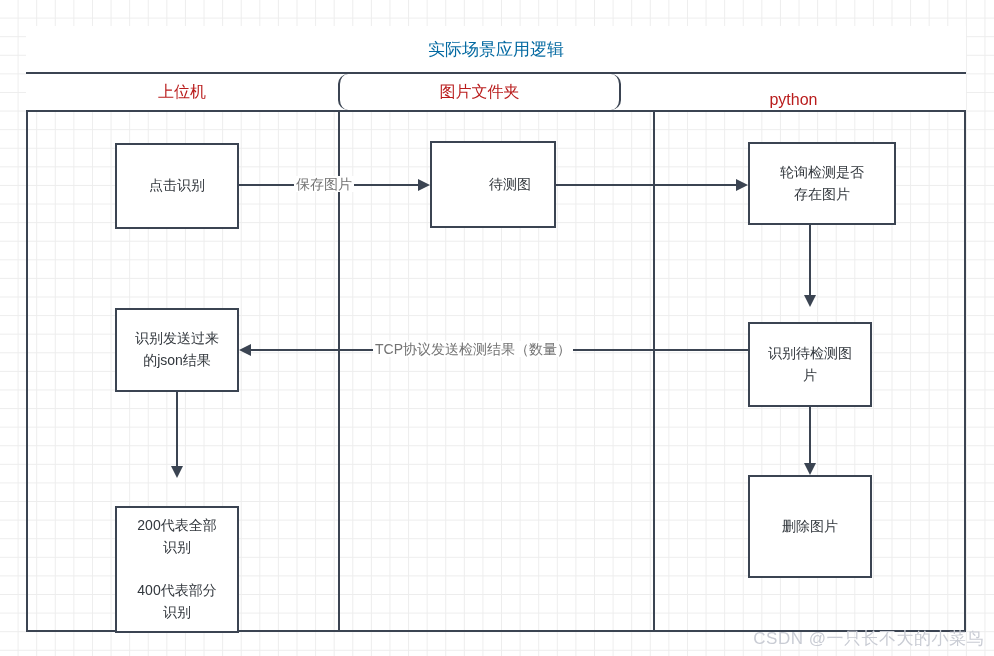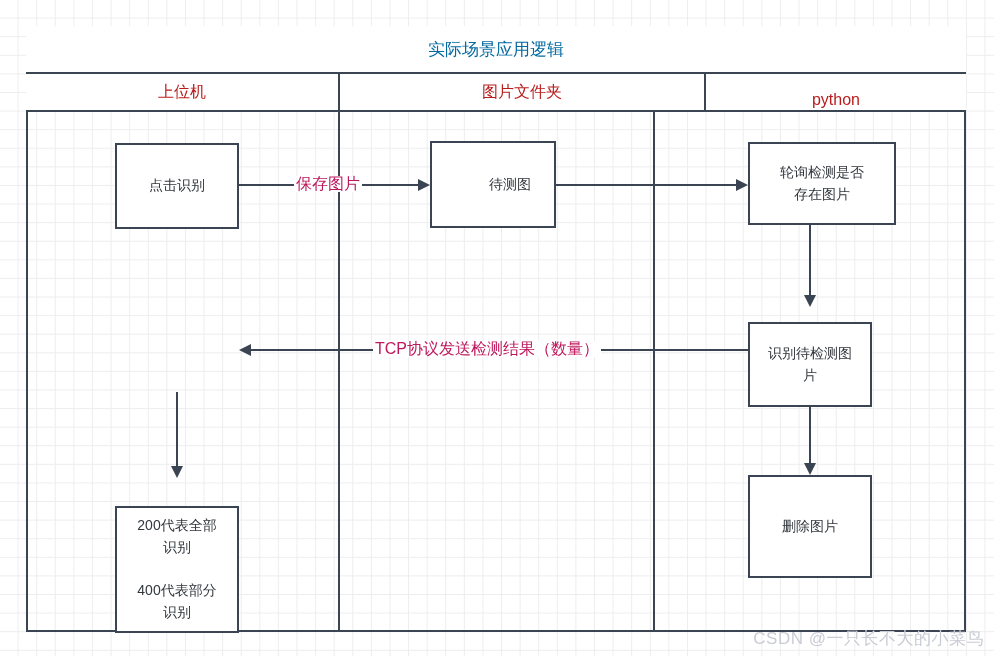--- a/index.html
+++ b/index.html
@@ -62,21 +62,21 @@
   }
   .lane-header {
     box-sizing: border-box;
     display: flex;
     align-items: center;
     justify-content: center;
     font-size: 16px;
     color: #b91c1c;
   }
   .lane-header.h1 { width: 312px; }
-  .lane-header.h2 { width: 368px; border-left: 2px solid #3b4452; border-right: 2px solid #3b4452;}
+  .lane-header.h2 { width: 283px; border-left: 2px solid #3b4452; border-right: 2px solid #3b4452; border-radius: 10px;}
   .lane-header.h3 { flex: 1; margin-top: 16px; }
 
   .lane-divider {
     position: absolute;
     top: 112px;
     width: 0;
     height: 520px;
     border-left: 2px solid #3b4452;
   }
   .lane-divider.d1 { left: 338px; }
@@ -133,22 +133,22 @@
   }
   .arrowhead.down {
     border-left: 6px solid transparent;
     border-right: 6px solid transparent;
     border-top: 12px solid #3b4452;
   }
 
   .edge-label {
     position: absolute;
     background: #ffffff;
-    font-size: 16px;
-    color: #be185d;
+    font-size: 14px;
+    color: #737373;
     padding: 0 2px;
     white-space: nowrap;
     z-index: 4;
     line-height: 16px;
   }
 
   .watermark {
     position: absolute;
     right: 10px;
     bottom: 6px;
@@ -195,20 +195,22 @@
   <div class="arrowhead left" style="left:239px; top:344px;"></div>
   <div class="edge-label" style="left:373px; top:341px;">TCP协议发送检测结果（数量）</div>
 
   <div class="edge v" style="left:176px; top:392px; height:74px;"></div>
   <div class="arrowhead down" style="left:171px; top:466px;"></div>
 
   <div class="node n-click">点击识别</div>
   <div class="node n-image">待测图</div>
   <div class="node n-poll">轮询检测是否
 存在图片</div>
+  <div class="node n-json">识别发送过来
+的json结果</div>
   <div class="node n-detect">识别待检测图
 片</div>
   <div class="node n-codes">200代表全部
 识别
 
 400代表部分
 识别</div>
   <div class="node n-delete">删除图片</div>
 
   <div class="watermark">CSDN @一只长不大的小菜鸟</div>

